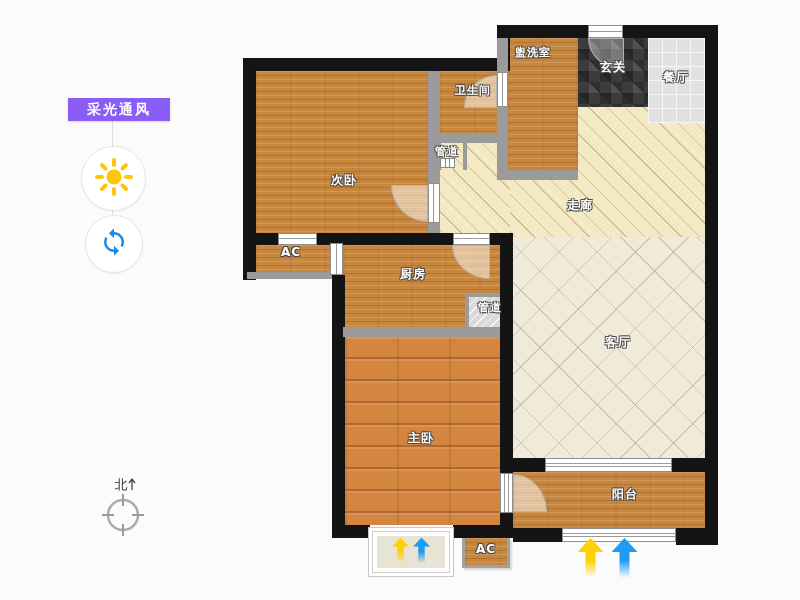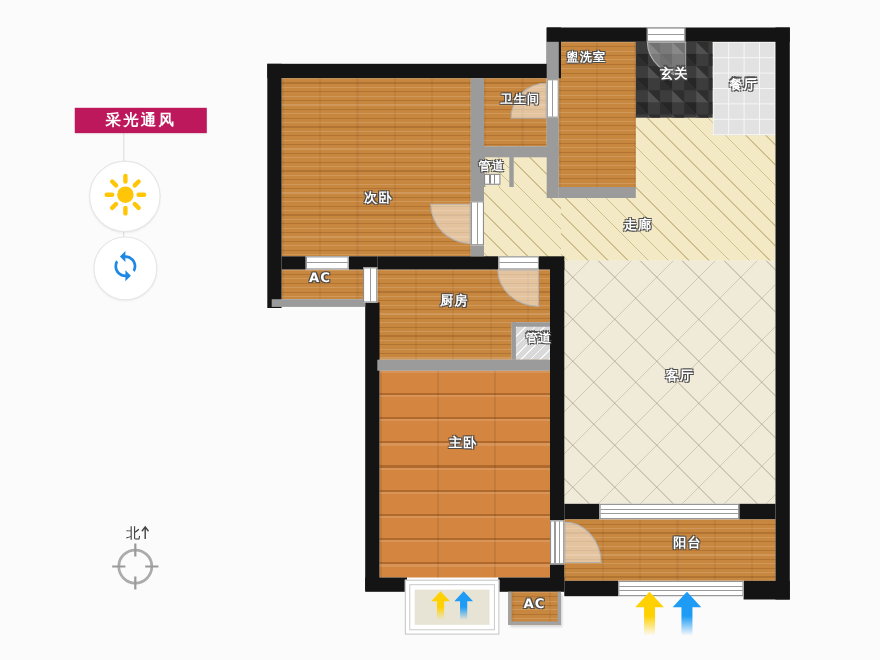--- a/index.html
+++ b/index.html
@@ -43,21 +43,21 @@
   .linev2{background-image:
       linear-gradient(to right, transparent 28%, #9a9a9a 28%, #9a9a9a 38%, transparent 38%),
       linear-gradient(to right, transparent 62%, #9a9a9a 62%, #9a9a9a 72%, transparent 72%);}
   
   .arc{position:absolute;background:rgba(255,255,255,.5);border:1px solid #b3b3b3;box-sizing:border-box;}
   
   .lbl{position:absolute;transform:translate(-50%,-50%);color:#fff;font-size:12px;font-weight:bold;
        letter-spacing:1px;white-space:nowrap;
        text-shadow:1px 1px 0 rgba(75,75,75,.95),-1px 1px 0 rgba(75,75,75,.95),1px -1px 0 rgba(75,75,75,.95),-1px -1px 0 rgba(75,75,75,.95);}
   
-  .toolbtn{position:absolute;left:68px;top:98px;width:120px;height:23px;background:#be185d;color:#fff;
+  .toolbtn{position:absolute;left:68px;top:98px;width:102px;height:23px;background:#8b5cf6;color:#fff;
        font-size:14px;font-weight:bold;letter-spacing:2px;display:flex;align-items:center;justify-content:center;
        border:none;cursor:pointer;box-shadow:0 1px 2px rgba(0,0,0,.15);}
   .toolline{position:absolute;left:112px;top:121px;width:1px;height:130px;background:#ddd;}
   .circlebtn{position:absolute;background:#fff;border:1px solid #e6e6e6;border-radius:50%;
        display:flex;align-items:center;justify-content:center;box-shadow:0 1px 2px rgba(0,0,0,.06);cursor:pointer;}
   #sunbtn{left:81px;top:146px;width:63px;height:63px;}
   #syncbtn{left:85px;top:215px;width:56px;height:56px;}
   .ductbox1{position:absolute;left:437px;top:140px;width:30px;height:30px;box-sizing:border-box;
        border-left:4px solid #9b9b9b;border-right:4px solid #9b9b9b;
        background-color:#f3e9c5;background-image:repeating-linear-gradient(45deg, rgba(178,156,96,.55) 0 1px, transparent 1px 9px);}
@@ -248,17 +248,17 @@
   <div class="lbl" style="left:473px;top:90px;font-size:11px;">卫生间</div>
   <div class="lbl" style="left:447px;top:151px;font-size:11px;">管道</div>
   <div class="lbl" style="left:533px;top:52px;font-size:11px;">盥洗室</div>
   <div class="lbl" style="left:613px;top:67px;">玄关</div>
   <div class="lbl" style="left:676px;top:77px;">餐厅</div>
   <div class="lbl" style="left:580px;top:205px;">走廊</div>
   <div class="lbl" style="left:291px;top:252px;">AC</div>
   <div class="lbl" style="left:413px;top:274px;text-align:right;">厨房</div>
   <div class="lbl" style="left:490px;top:307px;font-size:11px;">管道</div>
   <div class="lbl" style="left:618px;top:342px;">客厅</div>
-  <div class="lbl" style="left:421px;top:403px;">主卧</div>
+  <div class="lbl" style="left:421px;top:438px;">主卧</div>
   <div class="lbl" style="left:625px;top:494px;">阳台</div>
   <div class="lbl" style="left:486px;top:549px;">AC</div>
 
 </div>
 
 </body></html>

